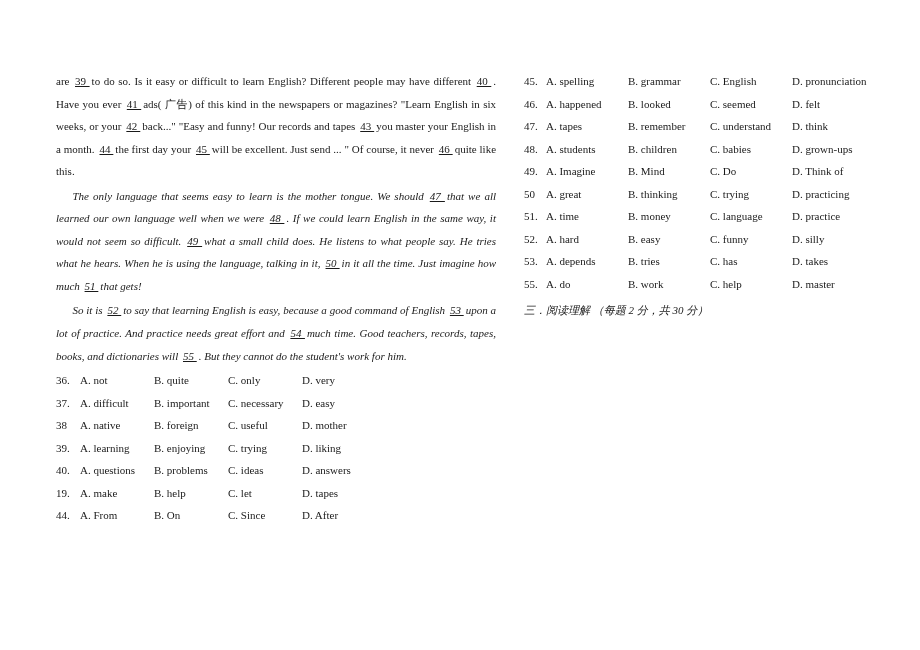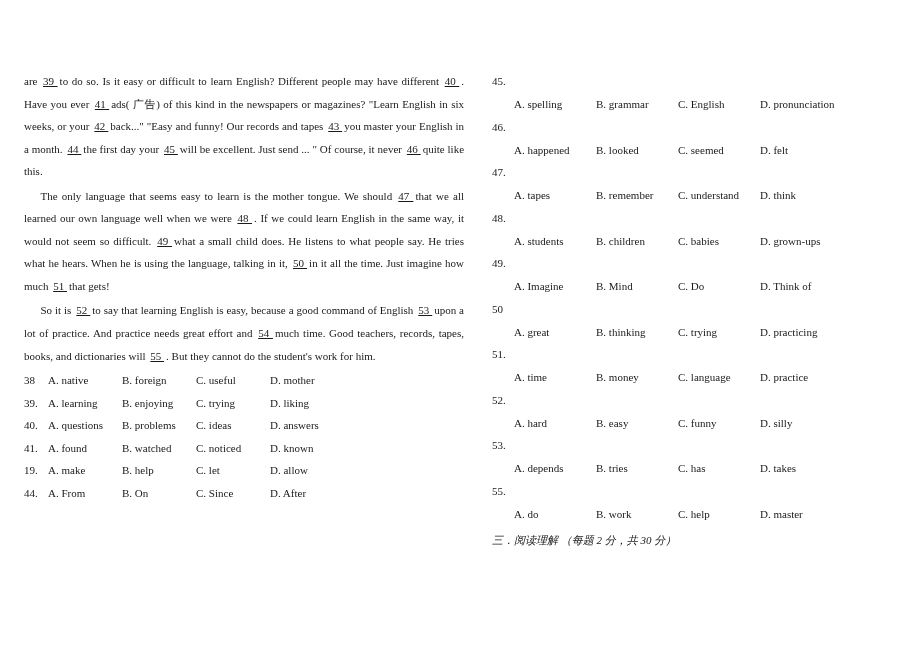--- a/index.html
+++ b/index.html
@@ -6,49 +6,49 @@
   html, body {
     width: 920px;
     height: 650px;
     background: #ffffff;
     font-family: "Times New Roman", "SimSun", serif;
     color: #1a1a1a;
   }
   .page {
     display: flex;
     flex-direction: row;
-    padding: 70px 38px 30px 24px;
+    padding: 70px 38px 30px 56px;
     gap: 28px;
     height: 100%;
   }
   .col-left {
     flex: 0 0 440px;
     font-size: 11px;
     line-height: 2.05;
   }
   .col-right {
     flex: 1;
     font-size: 11px;
     line-height: 2.05;
   }
   .para { text-align: justify; margin-bottom: 2px; }
-  .para.indent { text-indent: 1.5em; }
+  .para.indent { text-indent: 1.5em; font-style: italic; }
   .blank {
     text-decoration: underline;
     padding: 0 2px;
   }
   .opt-row {
     display: flex;
     flex-direction: row;
     white-space: nowrap;
   }
   .opt-num { flex: 0 0 24px; }
   .opt-cell { flex: 0 0 74px; }
   .col-right .opt-row .opt-num { flex: 0 0 22px; }
-  .col-right .opt-row .opt-cell { flex: 0 0 82px; margin-top: 23px; }
+  .col-right .opt-row .opt-cell { flex: 0 0 82px; }
   .section-head { margin-top: 4px; font-style: italic; }
 </style>
 </head>
 <body>
 
 <div class="page">
 
   <div class="col-left">
 
     <div class="para">
@@ -58,20 +58,34 @@
     <div class="para indent">
       <span>The only language that seems easy to learn is the mother tongue. We should </span><span class="blank"> 47 </span><span> that we all learned our own language well when we were </span><span class="blank"> 48 </span><span>. If we could learn English in the same  way, it would not seem so difficult. </span><span class="blank"> 49 </span><span> what a small child  does. He listens to what people say. He tries what he hears. When he is using the language, talking in it, </span><span class="blank">50 </span><span> in it all  the time. Just imagine how much </span><span class="blank"> 51 </span><span> that gets!</span>
     </div>
 
     <div class="para indent">
       <span>So it is </span><span class="blank"> 52 </span><span> to say that learning English is easy, because a good command of English </span><span class="blank"> 53 </span><span> upon a lot of practice. And practice needs great effort and </span><span class="blank"> 54 </span><span> much time. Good teachers, records, tapes, books, and dictionaries will </span><span class="blank"> 55 </span><span> . But they cannot do the student's work for him.</span>
     </div>
 
     <div id="opts-left">
         <div class="opt-row">
+          <span class="opt-num">36.</span>
+          <span class="opt-cell">A. not</span>
+          <span class="opt-cell">B. quite</span>
+          <span class="opt-cell">C. only</span>
+          <span class="opt-cell">D. very</span>
+        </div>
+        <div class="opt-row">
+          <span class="opt-num">37.</span>
+          <span class="opt-cell">A. difficult</span>
+          <span class="opt-cell">B. important</span>
+          <span class="opt-cell">C. necessary</span>
+          <span class="opt-cell">D. easy</span>
+        </div>
+        <div class="opt-row">
           <span class="opt-num">38</span>
           <span class="opt-cell">A. native</span>
           <span class="opt-cell">B. foreign</span>
           <span class="opt-cell">C. useful</span>
           <span class="opt-cell">D. mother</span>
         </div>
         <div class="opt-row">
           <span class="opt-num">39.</span>
           <span class="opt-cell">A. learning</span>
           <span class="opt-cell">B. enjoying</span>
@@ -79,32 +93,25 @@
           <span class="opt-cell">D. liking</span>
         </div>
         <div class="opt-row">
           <span class="opt-num">40.</span>
           <span class="opt-cell">A. questions</span>
           <span class="opt-cell">B. problems</span>
           <span class="opt-cell">C. ideas</span>
           <span class="opt-cell">D. answers</span>
         </div>
         <div class="opt-row">
-          <span class="opt-num">41.</span>
-          <span class="opt-cell">A. found</span>
-          <span class="opt-cell">B. watched</span>
-          <span class="opt-cell">C. noticed</span>
-          <span class="opt-cell">D. known</span>
-        </div>
-        <div class="opt-row">
           <span class="opt-num">19.</span>
           <span class="opt-cell">A. make</span>
           <span class="opt-cell">B. help</span>
           <span class="opt-cell">C. let</span>
-          <span class="opt-cell">D. allow</span>
+          <span class="opt-cell">D. tapes</span>
         </div>
         <div class="opt-row">
           <span class="opt-num">44.</span>
           <span class="opt-cell">A. From</span>
           <span class="opt-cell">B. On</span>
           <span class="opt-cell">C. Since</span>
           <span class="opt-cell">D. After</span>
         </div>
       </div>
   </div>

